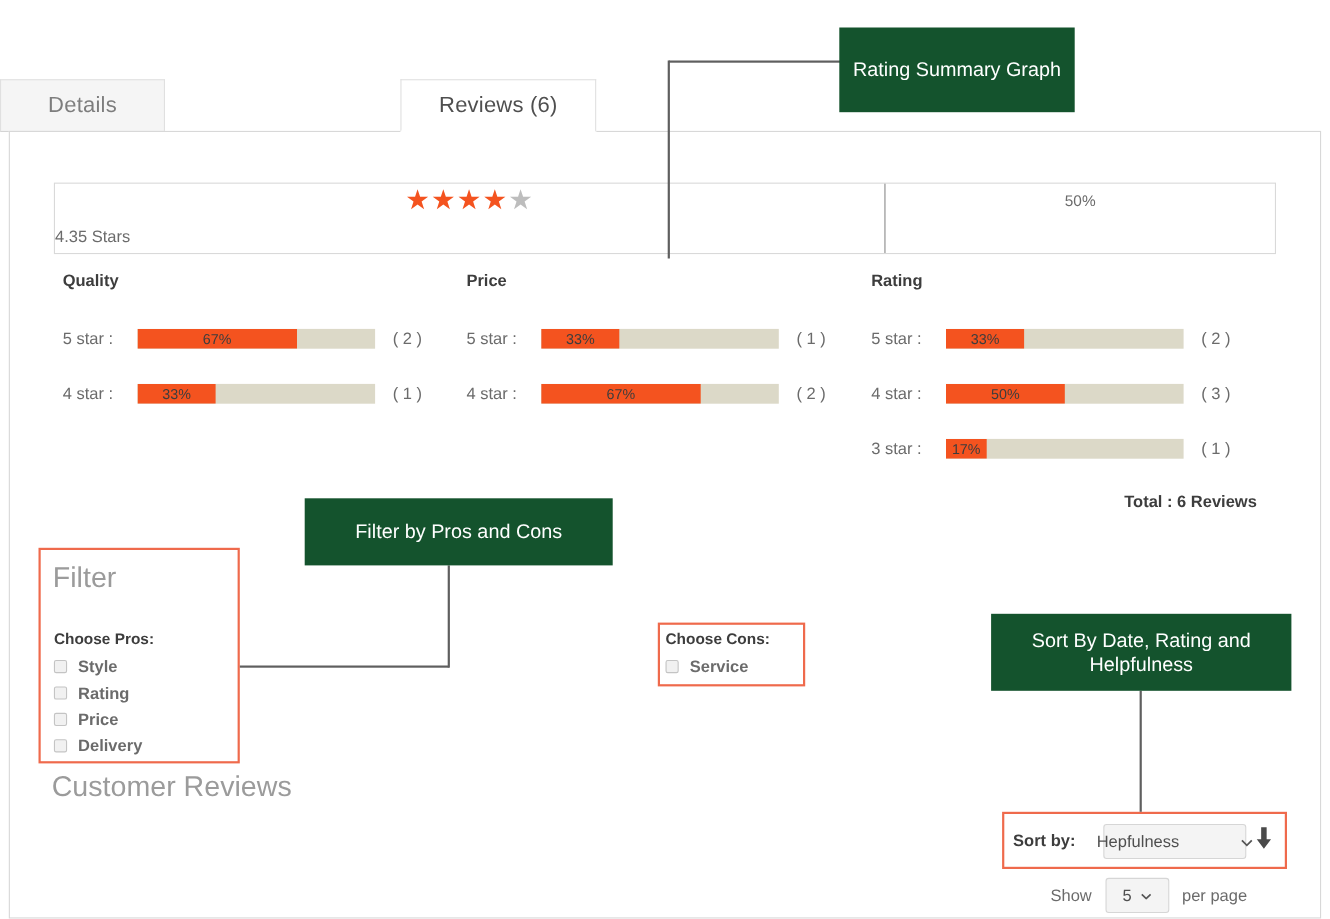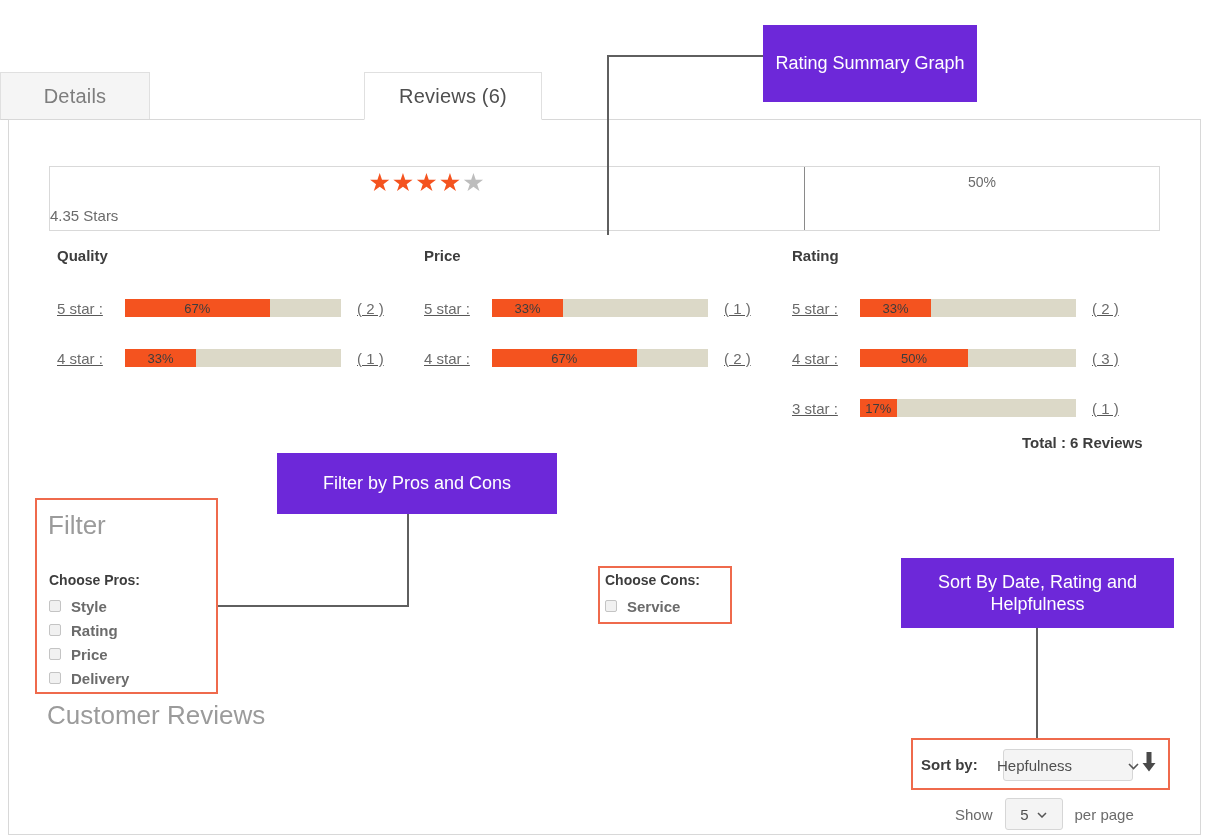--- a/index.html
+++ b/index.html
@@ -46,33 +46,33 @@
   .stars-label { position:absolute; left:0; right:0; top:40px; text-align:left; font-size:15px; color:#6b6b6b; }
   .rec-pct { position:absolute; left:0; right:0; top:7px; text-align:center; font-size:14px; color:#6b6b6b; }
   .rec-text { position:absolute; left:0; right:0; top:32px; text-align:center; font-size:15px; color:#6b6b6b; }
 
   
   .rating-col { position:absolute; z-index:2; }
   #col-quality { left:57px; top:247px; }
   #col-price   { left:424px; top:247px; }
   #col-rating  { left:792px; top:247px; }
   .col-title { font-size:15px; font-weight:bold; color:#3d3d3d; margin-bottom:0; }
-  .bar-row { display:flex; align-items:center; height:18px; position:absolute;text-decoration:underline; }
+  .bar-row { display:flex; align-items:center; height:18px; position:absolute; }
   .bar-label { width:68px; font-size:15px; color:#6b6b6b; }
   .bar-track {
     width:216px; height:18px; background:#dcd9c8; position:relative; overflow:hidden;
   }
   .bar-fill {
     position:absolute; left:0; top:0; height:18px; background:#f4531f;
     display:flex; align-items:center; justify-content:center;
     font-size:13px; color:#3d3d3d;
   }
   .bar-count { width:60px; text-align:left; padding-left:16px; font-size:15px; color:#6b6b6b; white-space:nowrap; }
   .total-reviews {
-    position:absolute; left:1022px; top:434px; font-size:15px; font-weight:bold; color:#3d3d3d; z-index:2; white-space:nowrap;
+    position:absolute; left:1022px; top:448px; font-size:15px; font-weight:bold; color:#3d3d3d; z-index:2; white-space:nowrap;
   }
 
   
   .filter-box {
     position:absolute; left:35px; top:498px; width:183px; height:196px;
     border:2px solid #ef6a4c; z-index:5; background:transparent;
   }
   .filter-title { position:absolute; left:48px; top:510px; font-size:26px; color:#9b9b9b; font-weight:400; z-index:6; }
   .choose-label { position:absolute; font-size:14px; font-weight:bold; color:#3d3d3d; z-index:6; }
   #choose-pros-label { left:49px; top:572px; }
@@ -115,21 +115,21 @@
   .show-row .lbl { font-size:15px; color:#6b6b6b; }
   .page-select {
     width:58px; height:32px; margin:0 12px;
     background:#f4f4f4; border:1px solid #d6d6d6; border-radius:3px;
     display:flex; align-items:center; justify-content:center; font-size:15px; color:#4f4f4f;
   }
   .page-select .chev { margin-left:8px; font-size:12px; color:#555; }
 
   
   .callout {
-    position:absolute; background:#6d28d9; color:#ffffff;
+    position:absolute; background:#14532d; color:#ffffff;
     display:flex; align-items:center; justify-content:center; text-align:center;
     font-size:18px; line-height:1.25; z-index:20; padding:4px 10px;
   }
   #callout-rating   { left:763px; top:25px;  width:214px; height:77px; }
   #callout-filter   { left:277px; top:453px; width:280px; height:61px; }
   #callout-sort     { left:901px; top:558px; width:273px; height:70px; }
 
   
   .conn { position:absolute; background:#5f5f5f; z-index:19; }
   #conn-rating-h { left:608px; top:55px;  width:156px; height:2px; }

